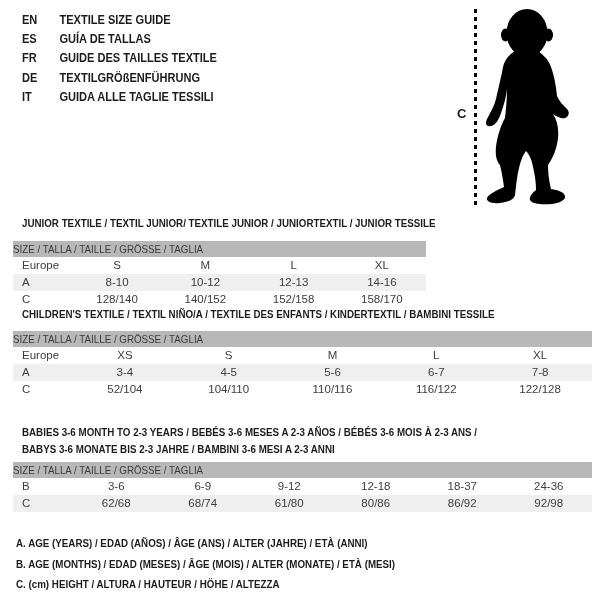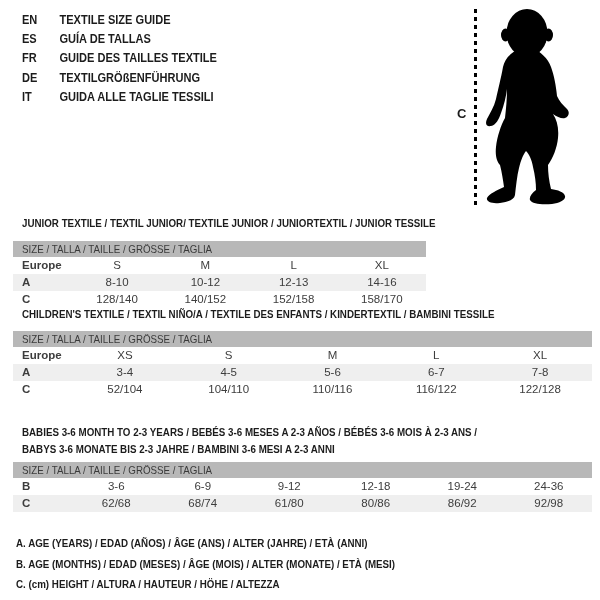--- a/index.html
+++ b/index.html
@@ -28,25 +28,25 @@
   .sec{position:absolute;left:13px;}
   #sec1{top:215px;width:413px;}
   #sec2{top:306px;width:579px;}
   #sec3{top:424px;width:579px;}
   .sec-title{margin-left:9px;font-weight:bold;font-size:11.5px;line-height:17px;
              transform:scaleX(0.85);transform-origin:0 0;white-space:pre;}
   #sec1 .sec-title{margin-bottom:9px;}
   #sec2 .sec-title{margin-bottom:8px;}
   #sec3 .sec-title{margin-bottom:4px;}
   .size-bar{height:16px;line-height:16px;background:var(--header-bar-bg,#b8b8b8);
-            color:var(--header-bar-text,#3a3a3a);font-size:11.5px;padding-left:9px;}
+            color:var(--header-bar-text,#3a3a3a);font-size:11.5px;}
   table.grid{border-collapse:collapse;table-layout:fixed;width:100%;}
   table.grid td{height:17px;line-height:17px;padding:0;text-align:center;
                 font-size:11.5px;color:var(--text-table,#3d3d3d);overflow:hidden;}
-  table.grid td.lbl{text-align:left;padding-left:9px;font-weight:bold;}
+  table.grid td.lbl{text-align:left;padding-left:9px;}
   tr.shaded{background:var(--stripe-bg,#efefef);}
 
   
   .fns{position:absolute;left:16px;top:533px;}
   .fn{font-weight:bold;font-size:11.5px;line-height:20.5px;}
 </style>
 </head>
 <body>
 
 <div class="page">
@@ -189,21 +189,21 @@
           <col>
           <col>
         </colgroup>
         <tbody>
           <tr>
             <td class="lbl">B</td>
             <td>3-6</td>
             <td>6-9</td>
             <td>9-12</td>
             <td>12-18</td>
-            <td>19-24</td>
+            <td>18-37</td>
             <td>24-36</td>
           </tr>
           <tr class="shaded">
             <td class="lbl">C</td>
             <td>62/68</td>
             <td>68/74</td>
             <td>61/80</td>
             <td>80/86</td>
             <td>86/92</td>
             <td>92/98</td>

